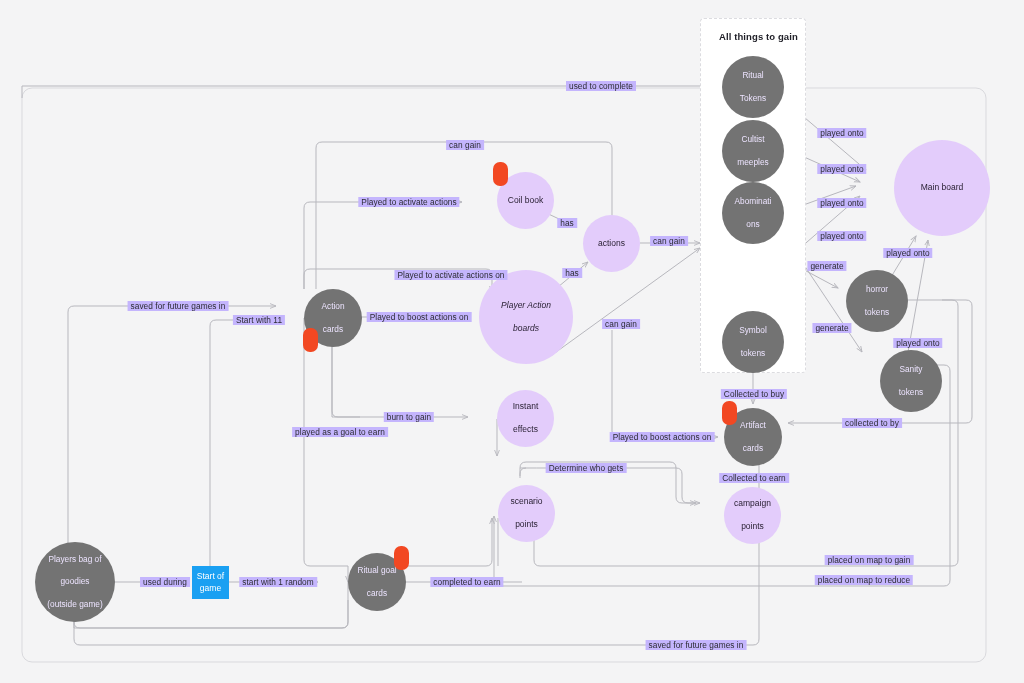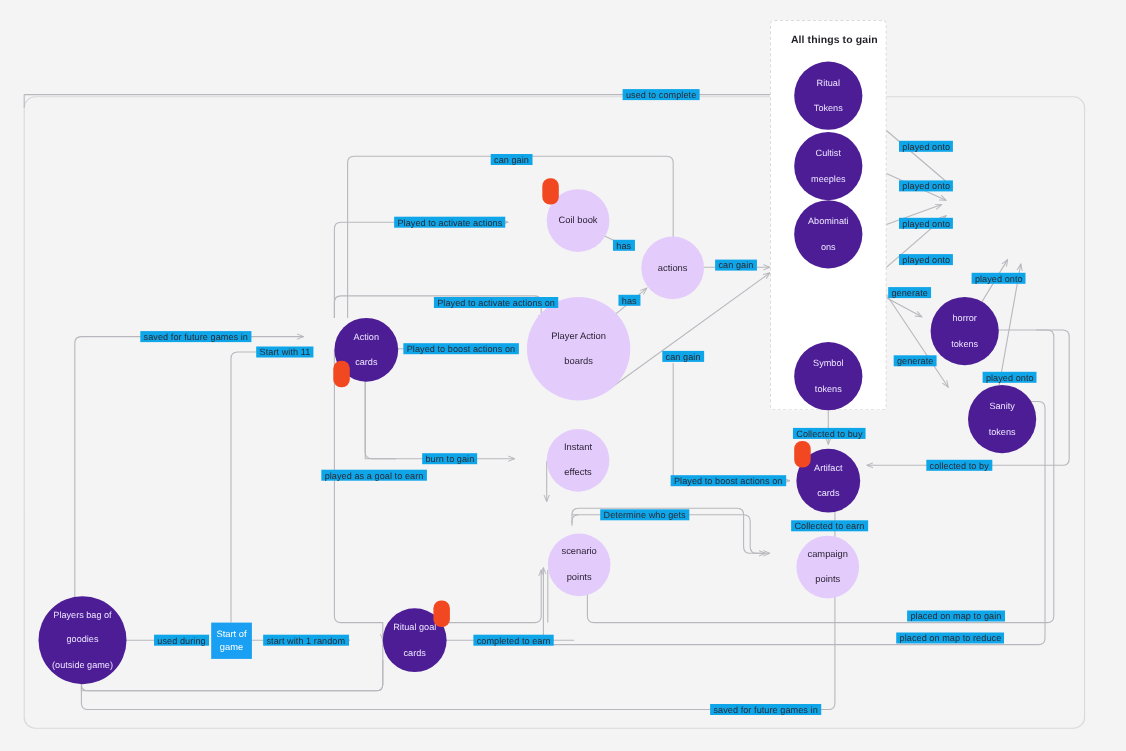--- a/index.html
+++ b/index.html
@@ -37,21 +37,21 @@
     position:absolute;
     border-radius:50%;
     display:flex;
     align-items:center;
     justify-content:center;
     text-align:center;
     box-sizing:border-box;
     line-height:1.35;
     padding:4px;
   }
-  .node.dark{background:#4c1d95;color:#ede4ff;}
+  .node.dark{background:#737373;color:#ede4ff;}
   .node.light{background:#e3ccfb;color:#2b2235;}
   .node span{display:block;pointer-events:none;}
 
   .rect-node{
     position:absolute;
     background:#1aa0f2;
     color:#ffffff;
     display:flex;align-items:center;justify-content:center;
     text-align:center;
     font-size:8.5px;
@@ -64,21 +64,21 @@
     background:#f24822;
     border-radius:7px;
     width:15px;height:24px;
     z-index:3;
   }
 
   .elabel{
     position:absolute;
     font-size:8.3px;
     color:#2b2b33;
-    background:#0ea5e9;
+    background:#c4b5fd;
     padding:0 3px;
     white-space:nowrap;
     transform:translate(-50%,-50%);
     letter-spacing:.05px;
   }
 </style>
 </head>
 <body>
 
 <div id="canvas">
@@ -189,20 +189,25 @@
     <span><span>Abominati</span><br>
           <span>ons</span></span>
   </div>
 
 
   <div class="node dark" style="left:722px;top:311px;width:62px;height:62px;font-size:8.3px;">
     <span><span>Symbol</span><br>
           <span>tokens</span></span>
   </div>
 
+  <div class="node light" style="left:894px;top:140px;width:96px;height:96px;font-size:8.5px;">
+    <span>
+        <span>Main board</span>
+      </span>
+  </div>
 
   <div class="node dark" style="left:846px;top:270px;width:62px;height:62px;font-size:8.3px;">
     <span><span>horror</span><br>
           <span>tokens</span></span>
   </div>
 
   <div class="node dark" style="left:880px;top:350px;width:62px;height:62px;font-size:8.3px;">
     <span><span>Sanity</span><br>
           <span>tokens</span></span>
   </div>
@@ -212,21 +217,21 @@
         <span>Coil book</span>
       </span>
   </div>
 
   <div class="node light" style="left:583px;top:215px;width:57px;height:57px;font-size:8.5px;">
     <span>
         <span>actions</span>
       </span>
   </div>
 
-  <div class="node light" style="left:479px;top:270px;width:94px;height:94px;font-size:8.5px;">
+  <div class="node light" style="left:479px;top:270px;width:94px;height:94px;font-size:8.5px;font-style:italic;">
     <span><span>Player Action</span><br>
           <span>boards</span></span>
   </div>
 
   <div class="node dark" style="left:304px;top:289px;width:58px;height:58px;font-size:8.3px;">
     <span><span>Action</span><br>
           <span>cards</span></span>
   </div>
 
   <div class="node light" style="left:497px;top:390px;width:57px;height:57px;font-size:8.5px;">

